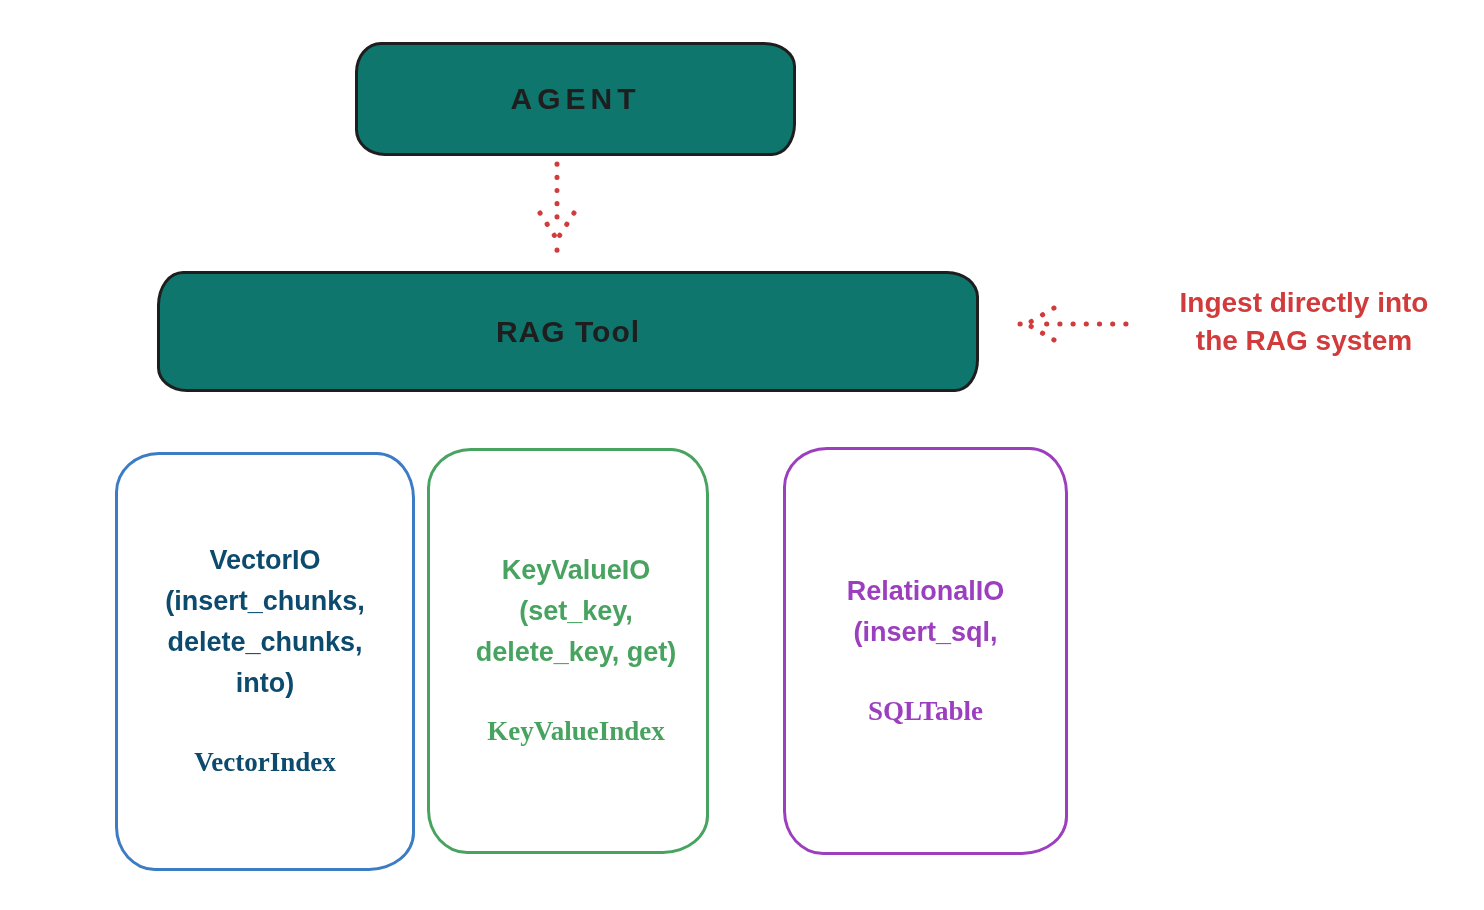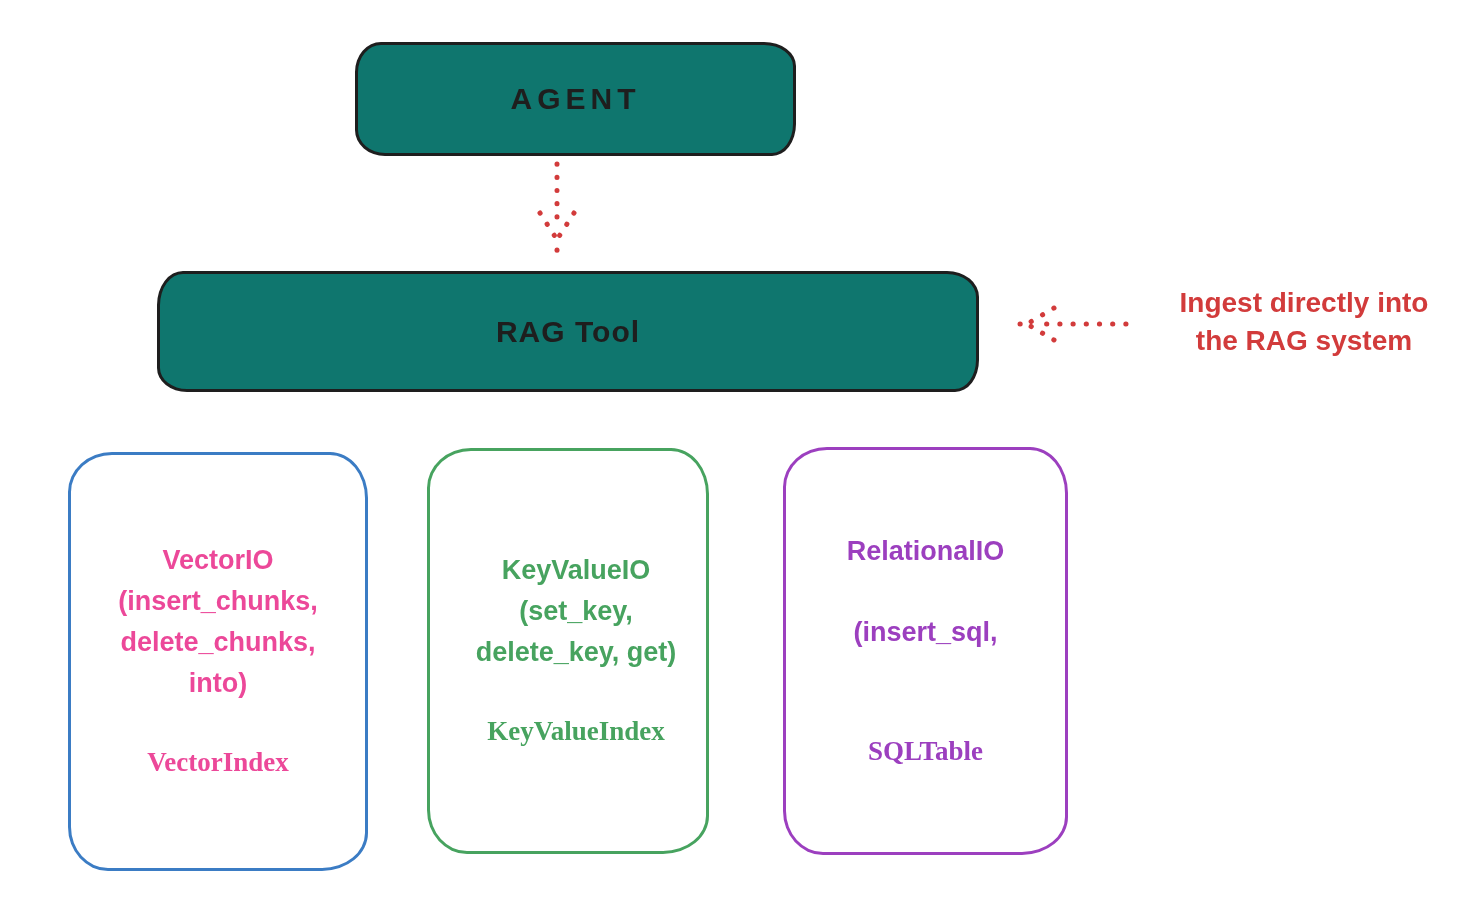--- a/index.html
+++ b/index.html
@@ -111,34 +111,34 @@
     <path class="dotline" d="M38 9 L11 25" style="stroke: rgb(210, 59, 59);"></path>
     <path class="dotline" d="M38 41 L11 25" style="stroke: rgb(210, 59, 59);"></path>
     <path class="dotline" d="M4 25 L4.3 25" style="stroke: rgb(210, 59, 59);"></path>
   </svg>
 
   <div class="annotation" style="color: rgb(210, 59, 59);">
     <div>Ingest directly into</div>
     <div>the RAG system</div>
   </div>
 
-  <div class="backend" id="backend-vector" style="border-color: rgb(59, 124, 196); color: #ec4899;">
+  <div class="backend" id="backend-vector" style="border-color: rgb(59, 124, 196); color: #0c4a6e; margin-left: 47px;">
     <div class="box-line">VectorIO</div>
     <div class="box-line">(insert_chunks,</div>
     <div class="box-line">delete_chunks,</div>
     <div class="box-line">into)</div>
     <div class="box-line index-label">VectorIndex</div>
   </div>
 
   <div class="backend" id="backend-keyvalue" style="border-color: rgb(71, 163, 95); color: rgb(71, 163, 95);">
     <div class="box-line">KeyValueIO</div>
     <div class="box-line">(set_key,</div>
     <div class="box-line">delete_key, get)</div>
     <div class="box-line index-label">KeyValueIndex</div>
   </div>
 
-  <div class="backend" id="backend-relational" style="border-color: rgb(156, 63, 191); color: rgb(156, 63, 191); gap: 40px;">
+  <div class="backend" id="backend-relational" style="border-color: rgb(156, 63, 191); color: rgb(156, 63, 191);">
     <div class="box-line">RelationalIO</div>
     <div class="box-line">(insert_sql,</div>
     <div class="box-line index-label">SQLTable</div>
   </div>
 
 </div>
 
 </body></html>

